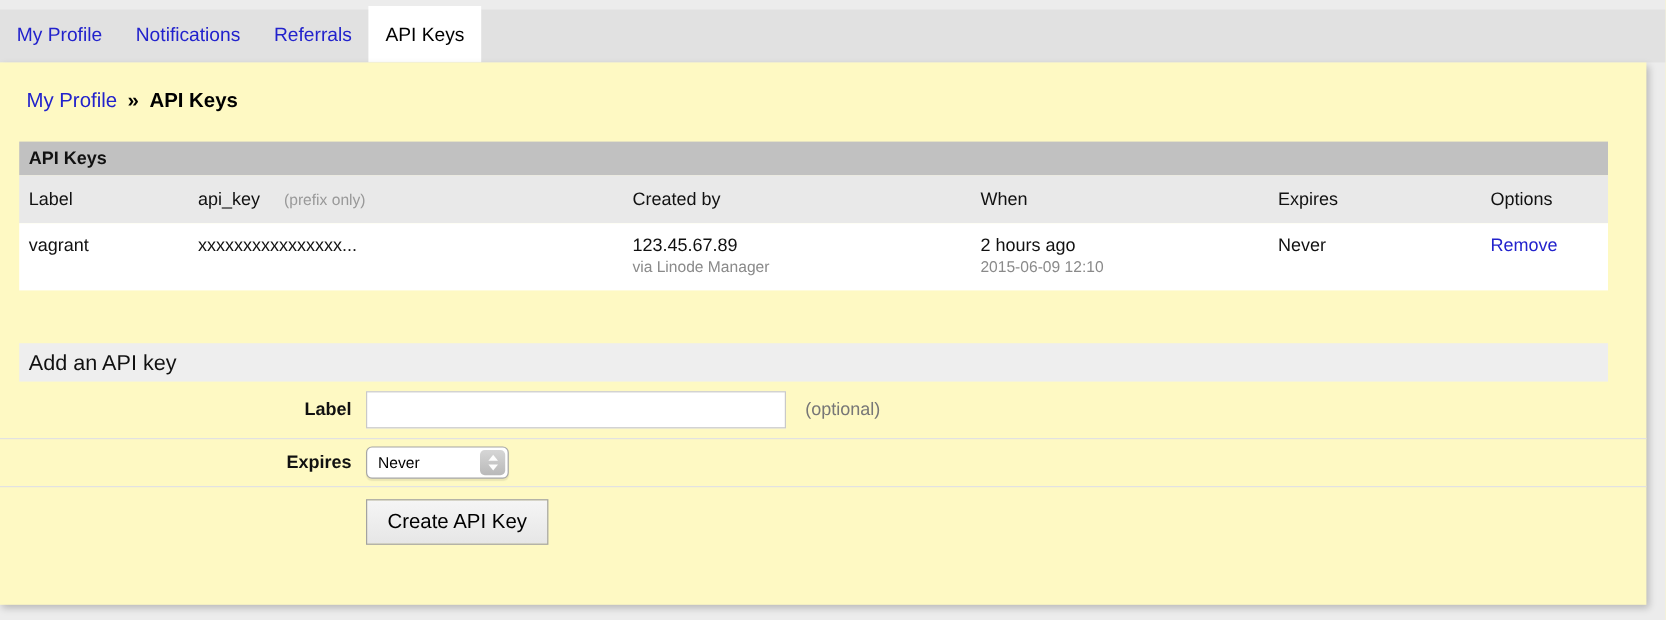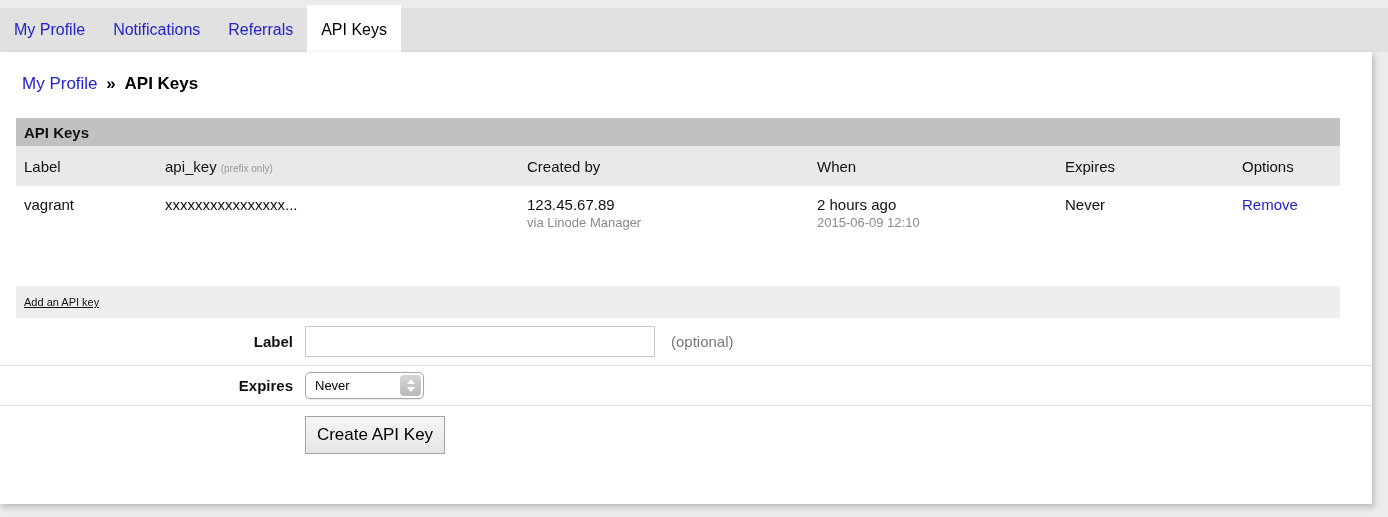--- a/index.html
+++ b/index.html
@@ -35,21 +35,21 @@
     color: #000;
     margin-top: -3px;
     padding-top: 3px;
   }
 
   
   .panel {
     position: absolute;
     top: 52px; left: 0;
     width: 1372px; height: 452px;
-    background: #ffffff;
+    background: #fef9c3;
     box-shadow: 2px 3px 6px rgba(0,0,0,0.22);
   }
 
   
   .breadcrumb {
     padding: 22px 0 0 22px;
     font-size: 17px;
   }
   .breadcrumb .crumb-link { color: #2222cc; cursor: pointer; }
   .breadcrumb .crumb-sep { font-weight: bold; color: #000; padding: 0 4px; }
@@ -69,40 +69,39 @@
     display: grid;
     grid-template-columns: 141px 362px 290px 248px 177px auto;
     padding-left: 8px;
   }
   .thead {
     background: #e9e9e9;
     height: 40px;
     align-items: center;
     font-size: 15px;
   }
-  .thead .note { color: #999; font-size: 10px; margin-left: 4px; }
+  .thead .note { color: #999; font-size: 13px; margin-left: 20px; }
   .trow {
     background: #ffffff;
     padding-top: 10px;
     padding-bottom: 12px;
     font-size: 15px;
     align-items: start;
   }
   .cell-sub { color: #8a8a8a; font-size: 13px; margin-top: 2px; }
   .link { color: #2222cc; cursor: pointer; }
 
   
   .form-title {
     margin: 44px 32px 0 16px;
     background: #eeeeee;
     height: 32px;
     display: flex; align-items: center;
     padding-left: 8px;
-    font-size: 11px;
-    text-decoration: underline;
+    font-size: 18px;
   }
   .form-row {
     display: flex;
     align-items: center;
     width: 1372px;
   }
   .form-row.bordered { border-bottom: 1px solid #e2e2e2; }
   .form-label {
     width: 305px;
     text-align: right;
@@ -163,21 +162,21 @@
     border-bottom: 5px solid #fdfdfd;
   }
   .chev-down {
     width: 0; height: 0;
     border-left: 4px solid transparent;
     border-right: 4px solid transparent;
     border-top: 5px solid #fdfdfd;
   }
 
   .submit-btn {
-    width: 140px;
+    width: 152px;
     height: 38px;
     background: linear-gradient(#f5f5f5, #e6e6e6);
     border: 1px solid #a2a2a2;
     font-size: 17px;
     font-family: "Liberation Sans", sans-serif;
     color: #000;
     cursor: pointer;
   }
 </style>
 </head>

